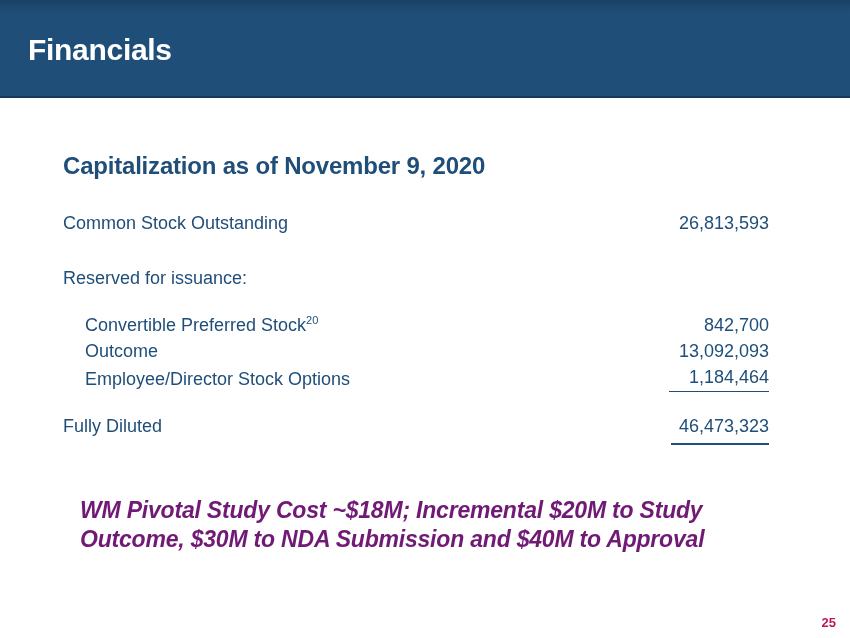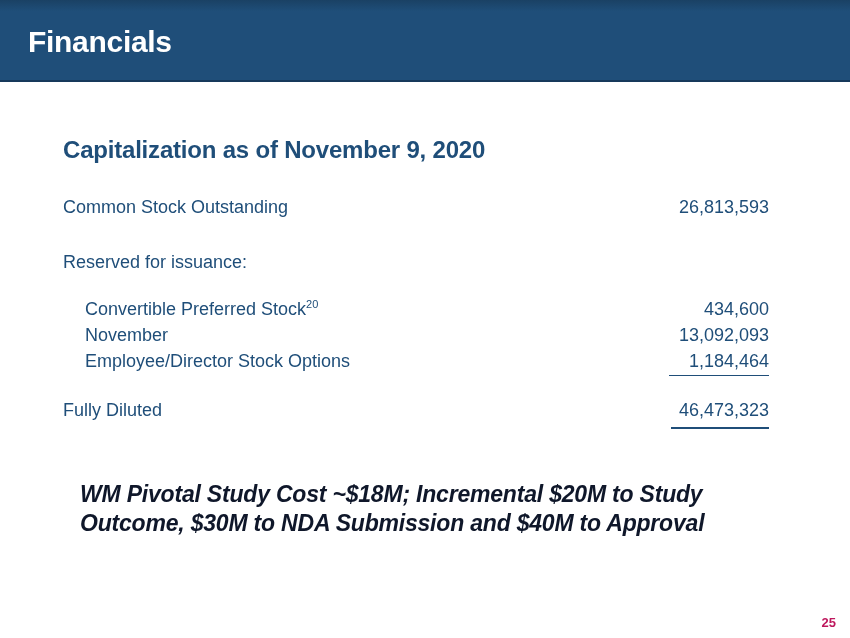--- a/index.html
+++ b/index.html
@@ -10,21 +10,21 @@
   }
   .slide {
     position: relative;
     width: 850px;
     height: 638px;
     background: #ffffff;
     overflow: hidden;
   }
   
   .titlebar {
-    height: 82px;
+    height: 98px;
     box-sizing: border-box;
     background: linear-gradient(180deg, #1a4164 0%, #1f4e79 14%, #1f4e79 100%);
     border-bottom: 2px solid #16395b;
     display: flex;
     align-items: center;
   }
   .titlebar h1 {
     margin: 0 0 0 28px;
     padding-top: 4px;
     color: #ffffff;
@@ -47,21 +47,21 @@
   .row {
     display: flex;
     justify-content: space-between;
     align-items: baseline;
     font-size: 18px;
     line-height: 26px;
   }
   .row .lbl { white-space: nowrap; }
   .row .val { white-space: nowrap; text-align: right; }
   .bold { font-weight: 400; }
-  .indent { padding-left: 22px; }
+  .indent { padding-left: 22px; align-items: flex-end; }
   .r-common  { margin-bottom: 29px; }
   .r-reserved{ margin-bottom: 21px; }
   .r-fully   { margin-top: 21px; gap: 32px; }
   .r-cash    { margin-top: 27px; }
   .val-subtotal {
     border-bottom: 1.5px solid #1f4e79;
     padding-left: 20px;
     padding-bottom: 1px;
   }
   .val-total {
@@ -70,21 +70,21 @@
     padding-bottom: 4px;
   }
   sup.fnref {
     font-size: 11px;
     vertical-align: super;
     line-height: 0;
   }
   
   .callout {
     margin: 51px 0 0 17px;
-    color: #0f172a;
+    color: #701a75;
     font-size: 23px;
     font-weight: 700;
     font-style: italic;
     line-height: 29px;
     letter-spacing: -0.2px;
   }
   .callout .line { white-space: nowrap; }
   
   .page-number {
     position: absolute;
@@ -113,25 +113,25 @@
       <span class="val">26,813,593</span>
     </div>
 
     <div class="row r-reserved">
       <span class="lbl">Reserved for issuance:</span>
       <span class="val"></span>
     </div>
 
     <div class="row indent">
       <span class="lbl"><span>Convertible Preferred Stock</span><sup class="fnref">20</sup></span>
-      <span class="val">434,600</span>
+      <span class="val">842,700</span>
     </div>
 
     <div class="row indent">
-      <span class="lbl">November</span>
+      <span class="lbl">Outcome</span>
       <span class="val">13,092,093</span>
     </div>
 
     <div class="row indent">
       <span class="lbl">Employee/Director Stock Options</span>
       <span class="val val-subtotal">1,184,464</span>
     </div>
 
     <div class="row bold r-fully">
       <span class="lbl">Fully Diluted</span>

